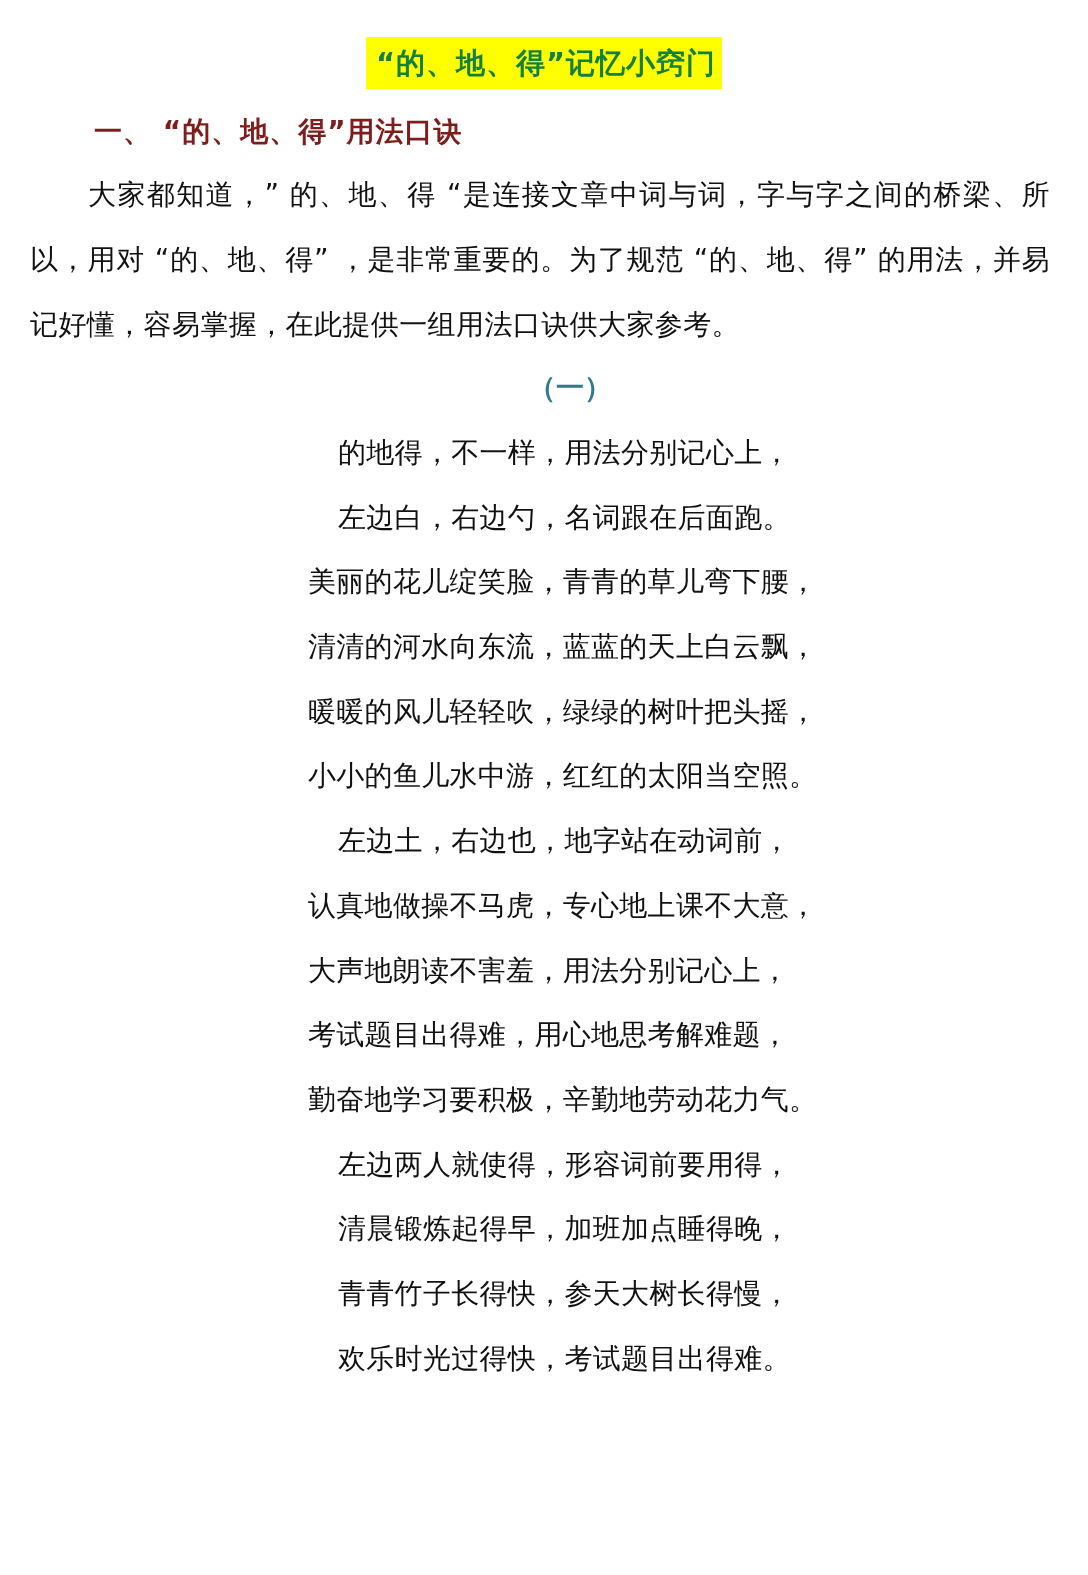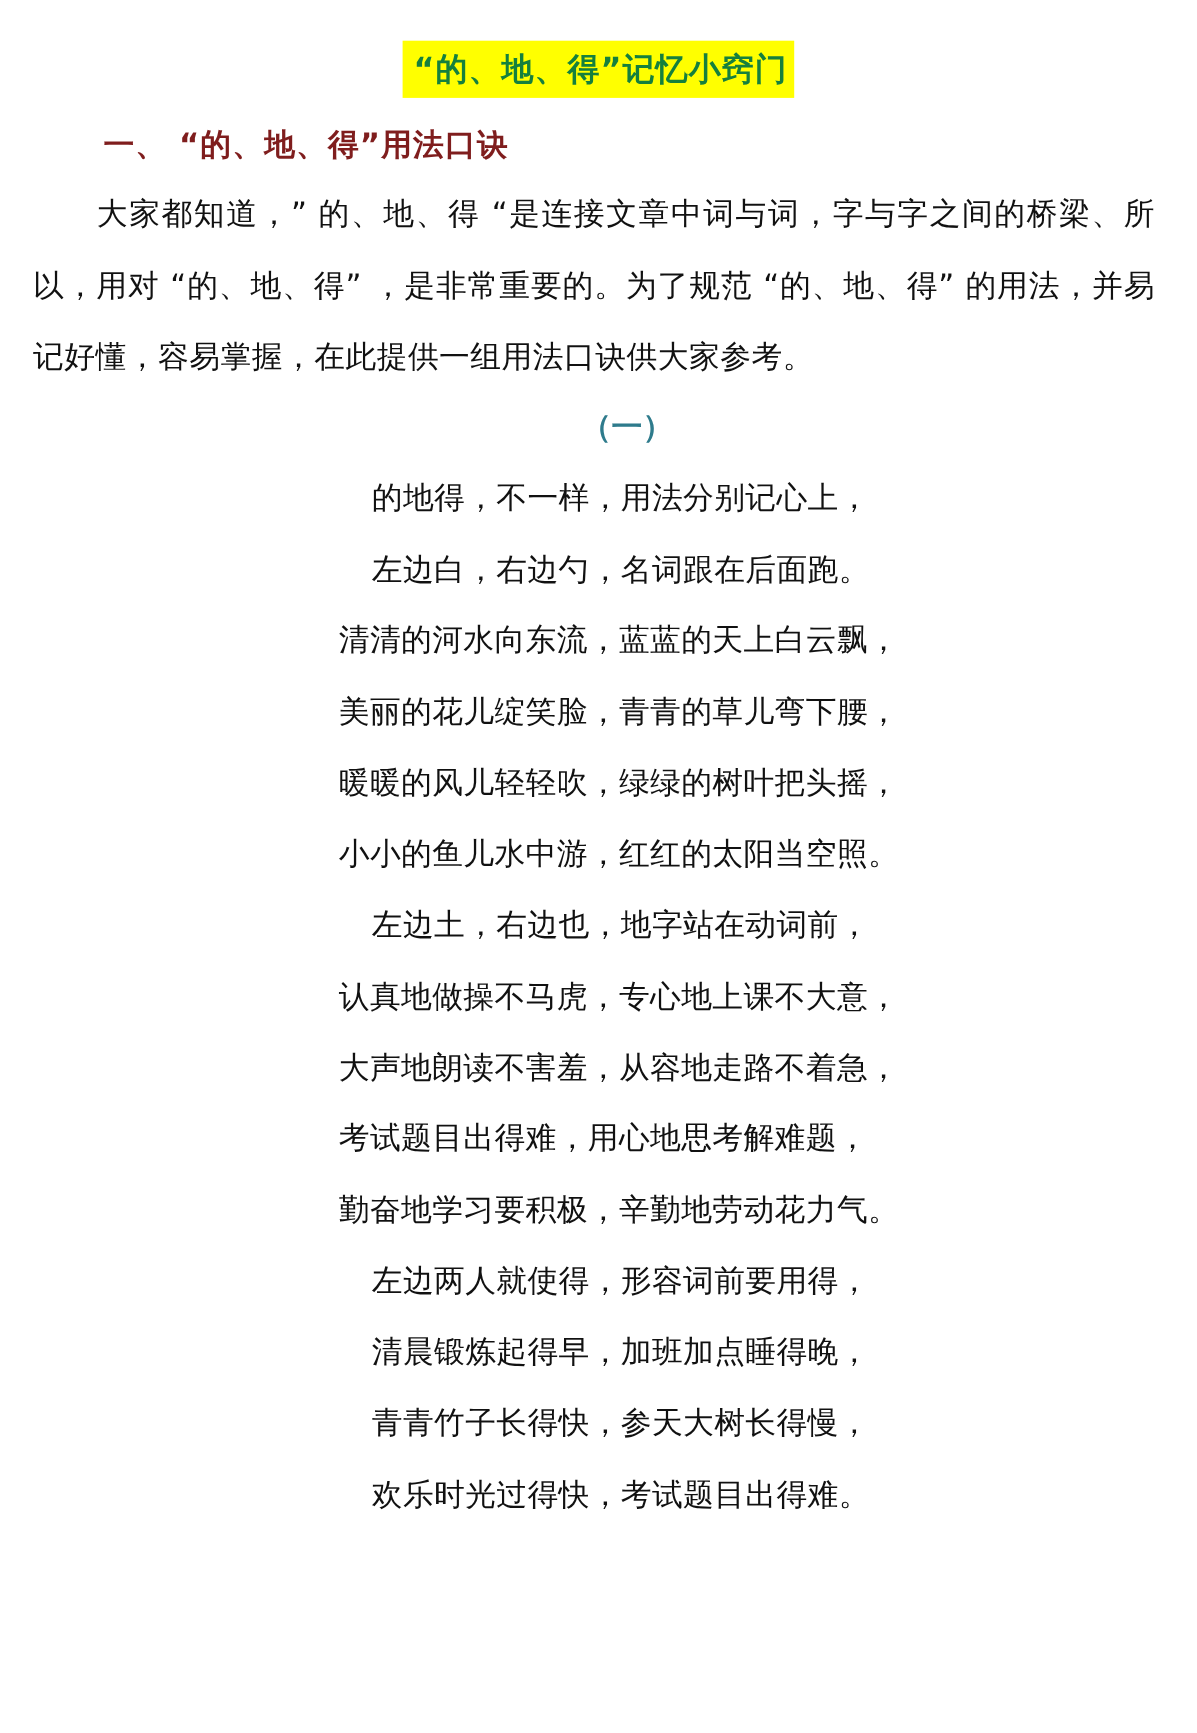--- a/index.html
+++ b/index.html
@@ -100,27 +100,27 @@
 
   <div class="section-heading">一、 “的、地、得”用法口诀</div>
 
   <p class="intro" style="margin:0;">大家都知道，” 的、地、得 “是连接文章中词与词，字与字之间的桥梁、所以，用对 “的、地、得” ，是非常重要的。为了规范 “的、地、得” 的用法，并易记好懂，容易掌握，在此提供一组用法口诀供大家参考。</p>
 
   <div class="sub-heading">（一）</div>
 
   <ul class="poem">
     <li class="short">的地得，不一样，用法分别记心上，</li>
     <li class="short">左边白，右边勺，名词跟在后面跑。</li>
+    <li class="long">美丽的花儿绽笑脸，青青的草儿弯下腰，</li>
     <li class="long">清清的河水向东流，蓝蓝的天上白云飘，</li>
-    <li class="long">美丽的花儿绽笑脸，青青的草儿弯下腰，</li>
     <li class="long">暖暖的风儿轻轻吹，绿绿的树叶把头摇，</li>
     <li class="long">小小的鱼儿水中游，红红的太阳当空照。</li>
     <li class="short">左边土，右边也，地字站在动词前，</li>
     <li class="long">认真地做操不马虎，专心地上课不大意，</li>
-    <li class="long">大声地朗读不害羞，从容地走路不着急，</li>
+    <li class="long">大声地朗读不害羞，用法分别记心上，</li>
     <li class="long">考试题目出得难，用心地思考解难题，</li>
     <li class="long">勤奋地学习要积极，辛勤地劳动花力气。</li>
     <li class="short">左边两人就使得，形容词前要用得，</li>
     <li class="short">清晨锻炼起得早，加班加点睡得晚，</li>
     <li class="short">青青竹子长得快，参天大树长得慢，</li>
     <li class="short">欢乐时光过得快，考试题目出得难。</li>
   </ul>
 
 </div>
 

